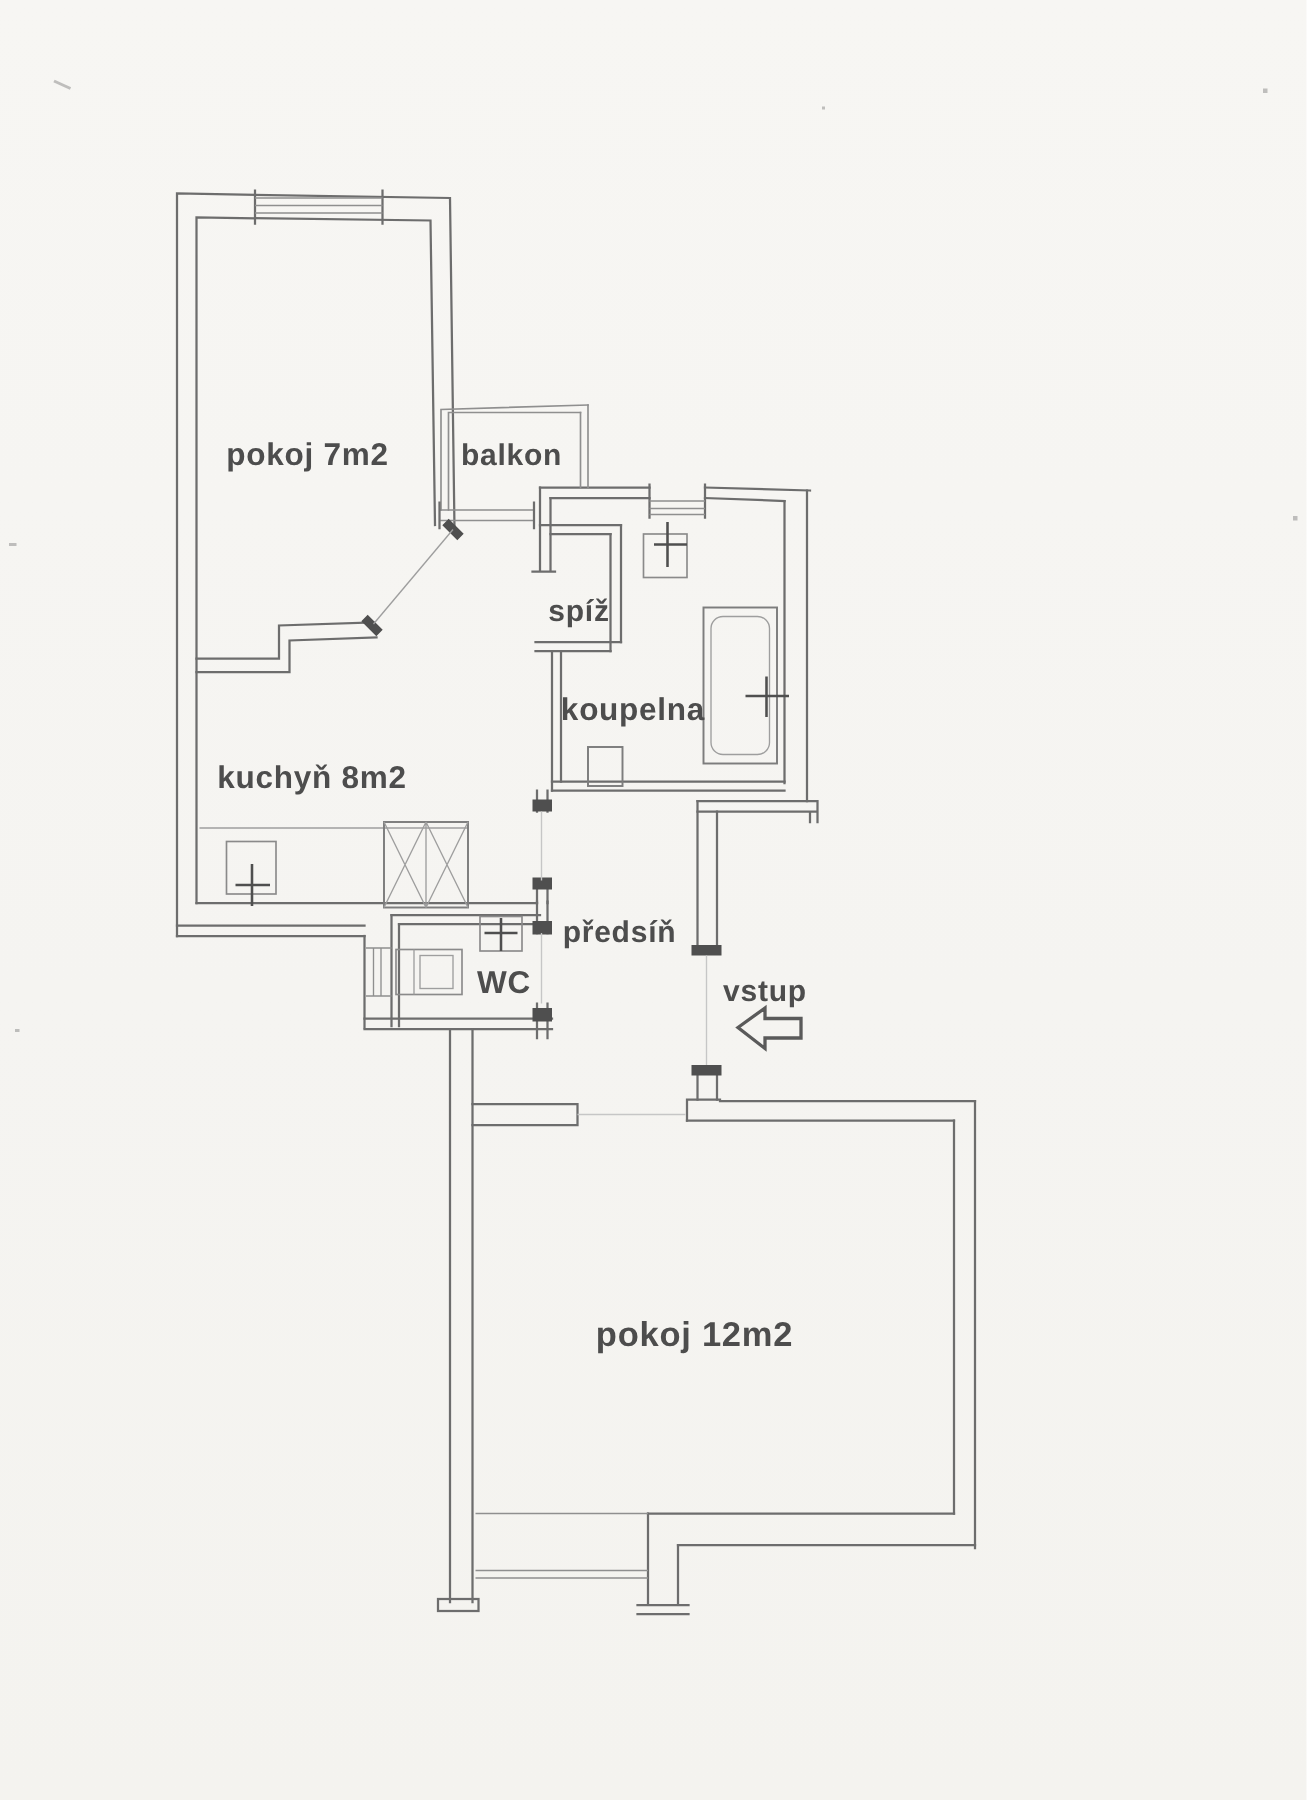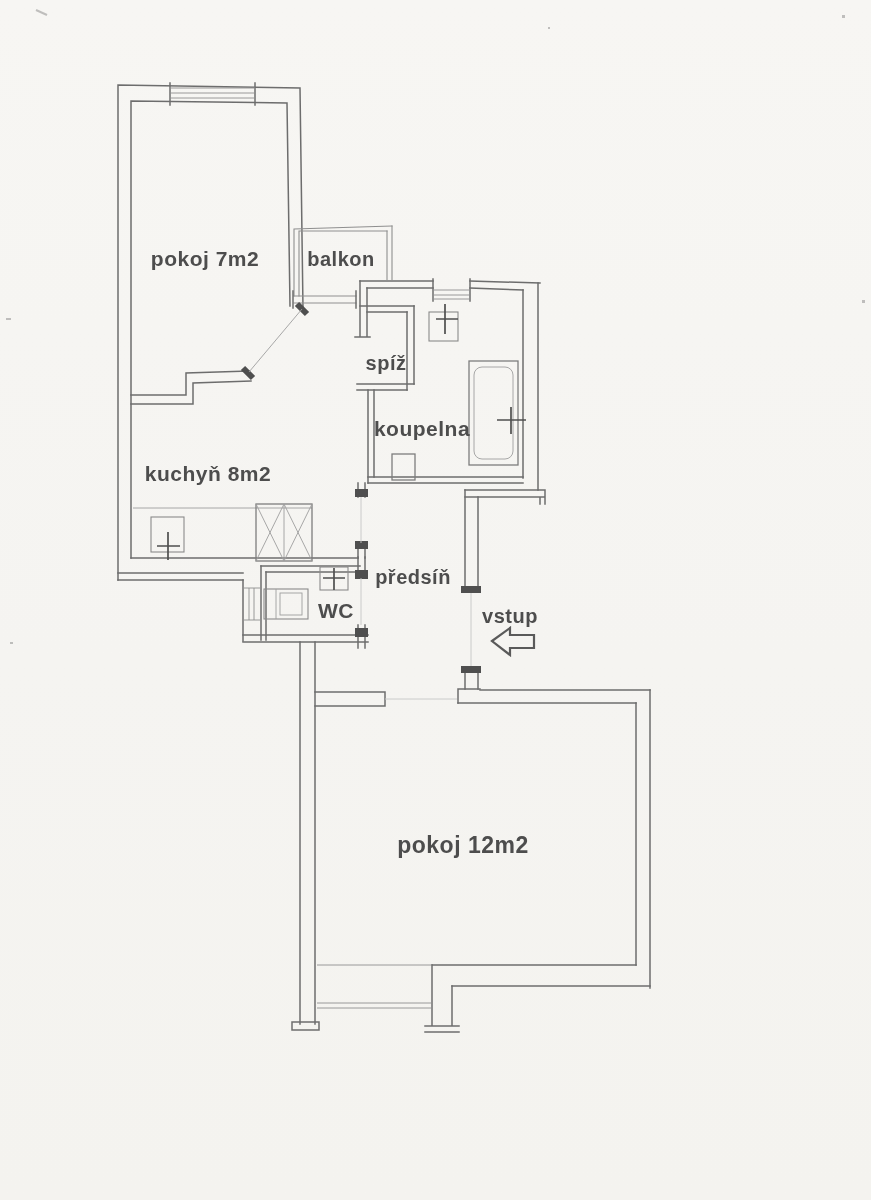--- a/index.html
+++ b/index.html
@@ -2,21 +2,21 @@
 <html><head>
 <meta charset="utf-8">
 <style>
   html,body{margin:0;padding:0;}
   body{
     width:871px;height:1200px;
     background:linear-gradient(180deg,#f7f6f3 0%,#f5f4f1 55%,#f4f3ef 100%);
     font-family:"Liberation Sans",sans-serif;
     overflow:hidden;
   }
-  .plan-wrap{position:relative;width:871px;height:1026px;}
+  .plan-wrap{position:relative;width:871px;height:1026px;margin-top:44px;}
   svg{display:block;}
   .room-label{
     font-family:"Liberation Sans",sans-serif;
     font-weight:700;font-size:21px;fill:#4d4d4d;
     text-anchor:middle;letter-spacing:0.5px;
   }
   .room-label.sm{font-size:20px;}
   .room-label.lg{font-size:23px;}
   .walls{stroke:#6d6d6d;stroke-width:1.5;fill:none;stroke-linecap:square;}
   .walls-thin{stroke:#8f8f8f;stroke-width:1.1;fill:none;stroke-linecap:square;}

